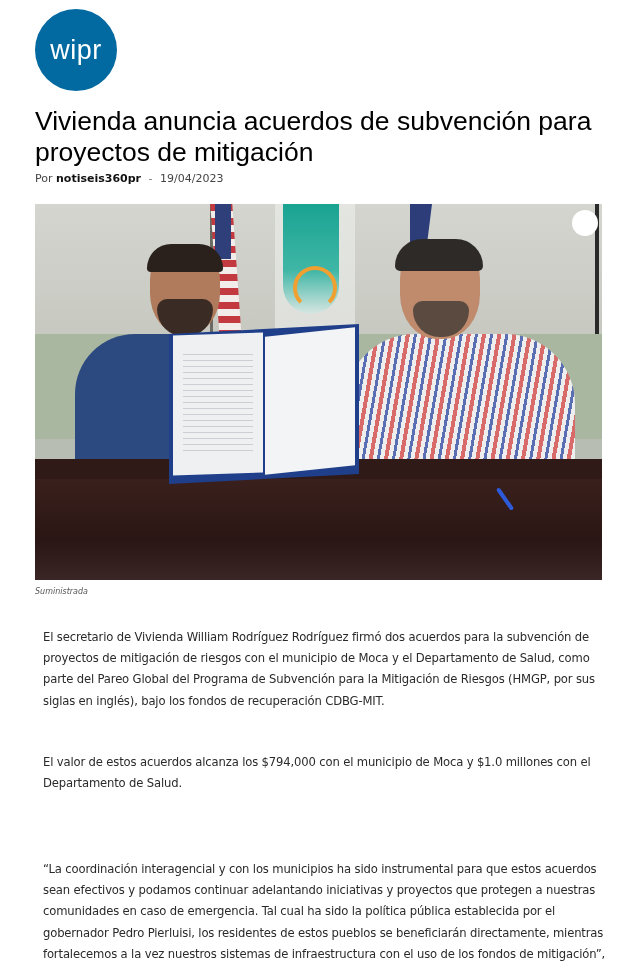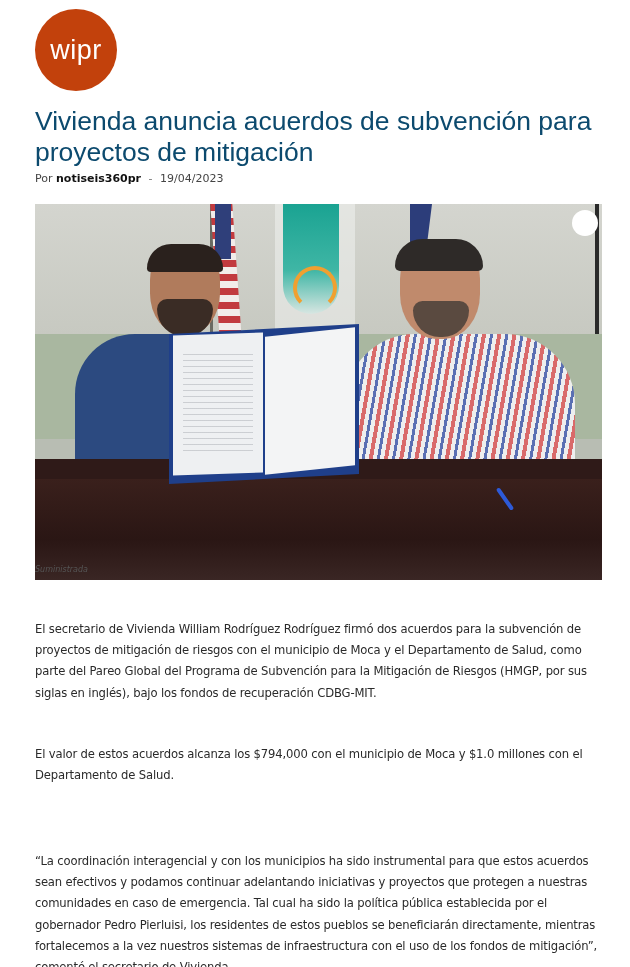--- a/index.html
+++ b/index.html
@@ -2,29 +2,29 @@
 <html><head>
   <meta charset="utf-8">
   <style>
     html, body { margin: 0; padding: 0; background: #ffffff; }
     body {
       width: 630px; height: 967px; position: relative; overflow: hidden;
       font-family: "DejaVu Sans", sans-serif; color: #222;
     }
     .logo {
       position: absolute; left: 35px; top: 9px; width: 82px; height: 82px;
-      border-radius: 50%; background: #c2410c;
+      border-radius: 50%; background: #0369a1;
       display: flex; align-items: center; justify-content: center;
       color: #fff; font-family: "Liberation Sans", sans-serif;
       font-size: 27px; letter-spacing: 0.5px; text-decoration: none;
     }
     .title {
       position: absolute; left: 35px; top: 106px; width: 580px; margin: 0;
       font-family: "Liberation Sans", sans-serif; font-weight: normal;
-      font-size: 26.5px; line-height: 31px; color: #0c4a6e;
+      font-size: 26.5px; line-height: 31px; color: #000000;
     }
     .meta {
       position: absolute; left: 35px; top: 173px;
       font-size: 11px; color: #444; line-height: 12px;
     }
     .meta .author { font-weight: bold; color: #111; text-decoration: none; }
     .meta .sep { margin: 0 4px; color: #777; }
     .meta .date { color: #444; }
 
     .photo {
@@ -54,27 +54,27 @@
     .photo .table { position:absolute; left:0; top:275px; width:100%; height:101px; background: linear-gradient(180deg,#3a201c 0%,#2a1614 60%,#3a2624 100%); }
     .photo .table-top { position:absolute; left:0; top:255px; width:100%; height:30px; background:#2f1a18; }
     .photo .doc { position:absolute; left:134px; top:125px; width:190px; height:150px; background:#1f3f8a; transform: skewY(-3deg); }
     .photo .doc-left { position:absolute; left:138px; top:130px; width:90px; height:140px; background:#eef0f2; transform: skewY(-2deg); }
     .photo .doc-right { position:absolute; left:230px; top:128px; width:90px; height:138px; background:#f3f4f5; transform: skewY(-6deg); }
     .photo .doc-lines { position:absolute; left:148px; top:150px; width:70px; height:100px; background: repeating-linear-gradient(180deg,#b5b8bd 0 1px,transparent 1px 6px); opacity:0.6; }
     .photo .pen { position:absolute; left:468px; top:282px; width:4px; height:26px; background:#2d5ad8; transform: rotate(-35deg); border-radius:2px; }
     .photo .badge { position:absolute; right:4px; top:6px; width:26px; height:26px; border-radius:50%; background:#ffffff; }
 
     .caption {
-      position: absolute; left: 35px; top: 565px;
+      position: absolute; left: 35px; top: 587px;
       font-size: 8px; font-style: italic; color: #555;
     }
     .body {
       position: absolute; left: 35px; width: 570px;
       font-family: "DejaVu Sans", sans-serif; font-size: 11.6px; line-height: 21.2px;
-      color: #2a2a2a; margin: 0; letter-spacing: -0.15px;
+      color: #2a2a2a; margin: 8px; letter-spacing: -0.15px;
     }
     .p1 { top: 619px; }
     .p2 { top: 744px; }
     .p3 { top: 851px; }
   </style>
 </head>
 <body>
 
 <a class="logo">wipr</a>
 

